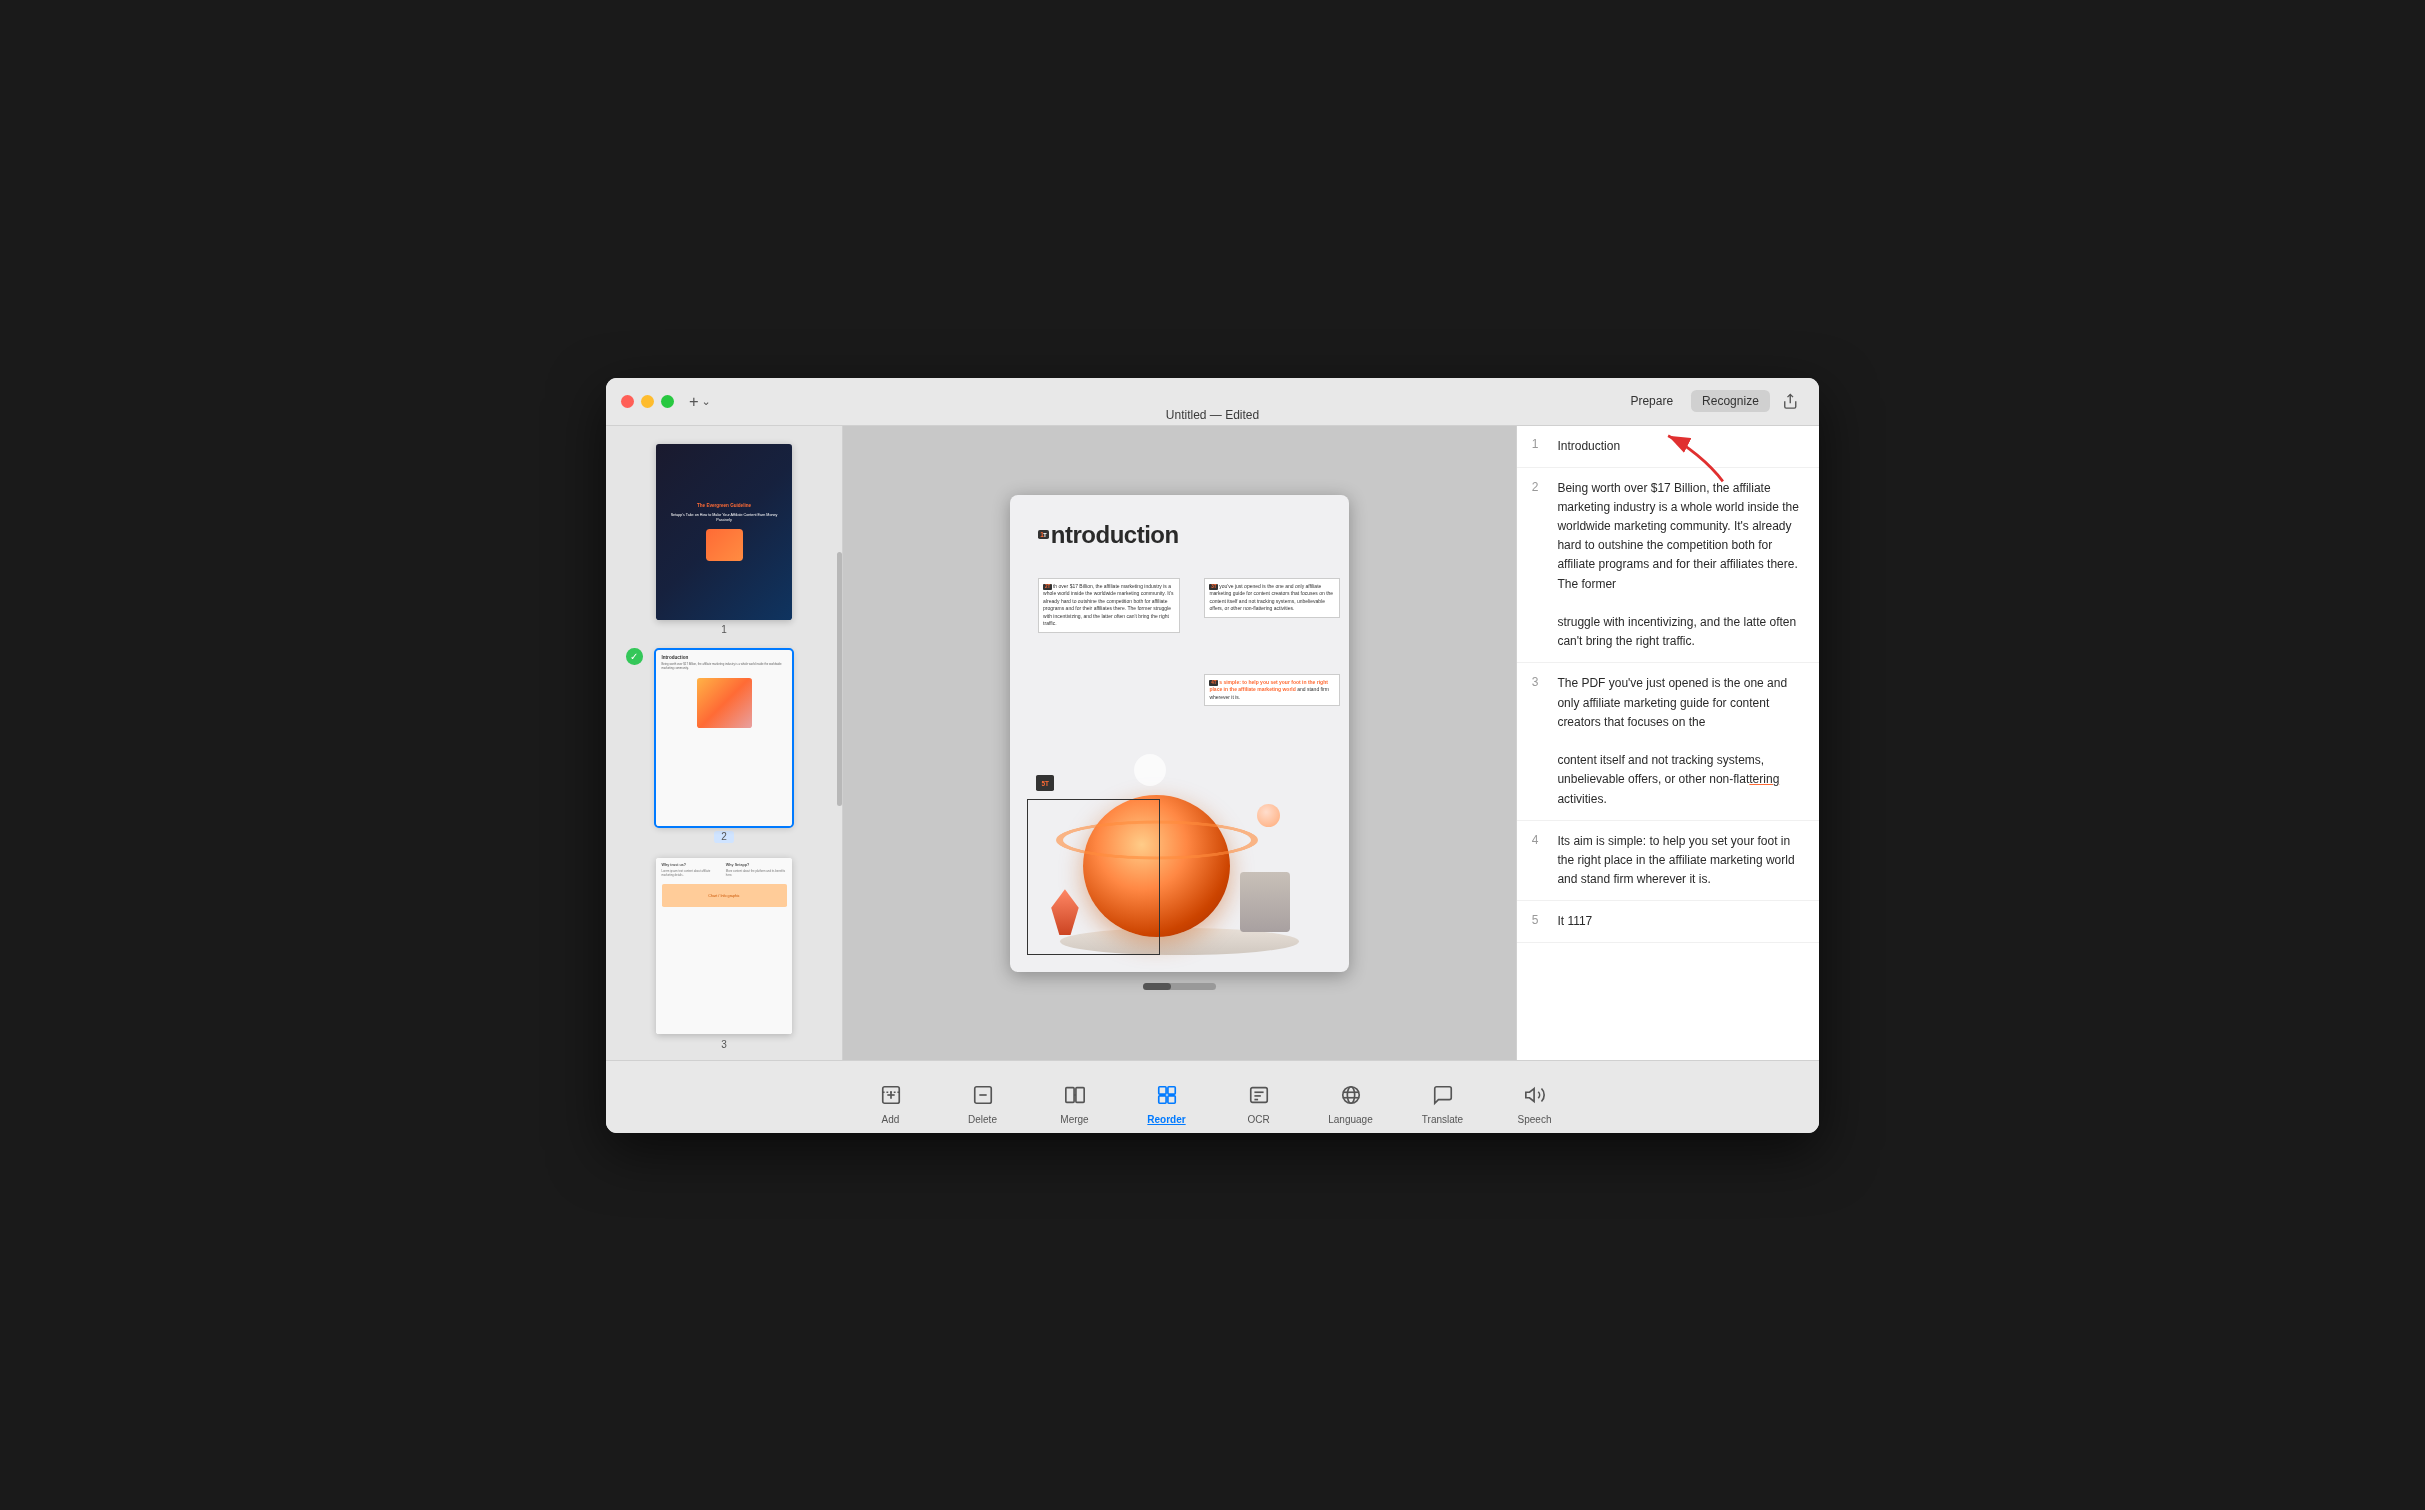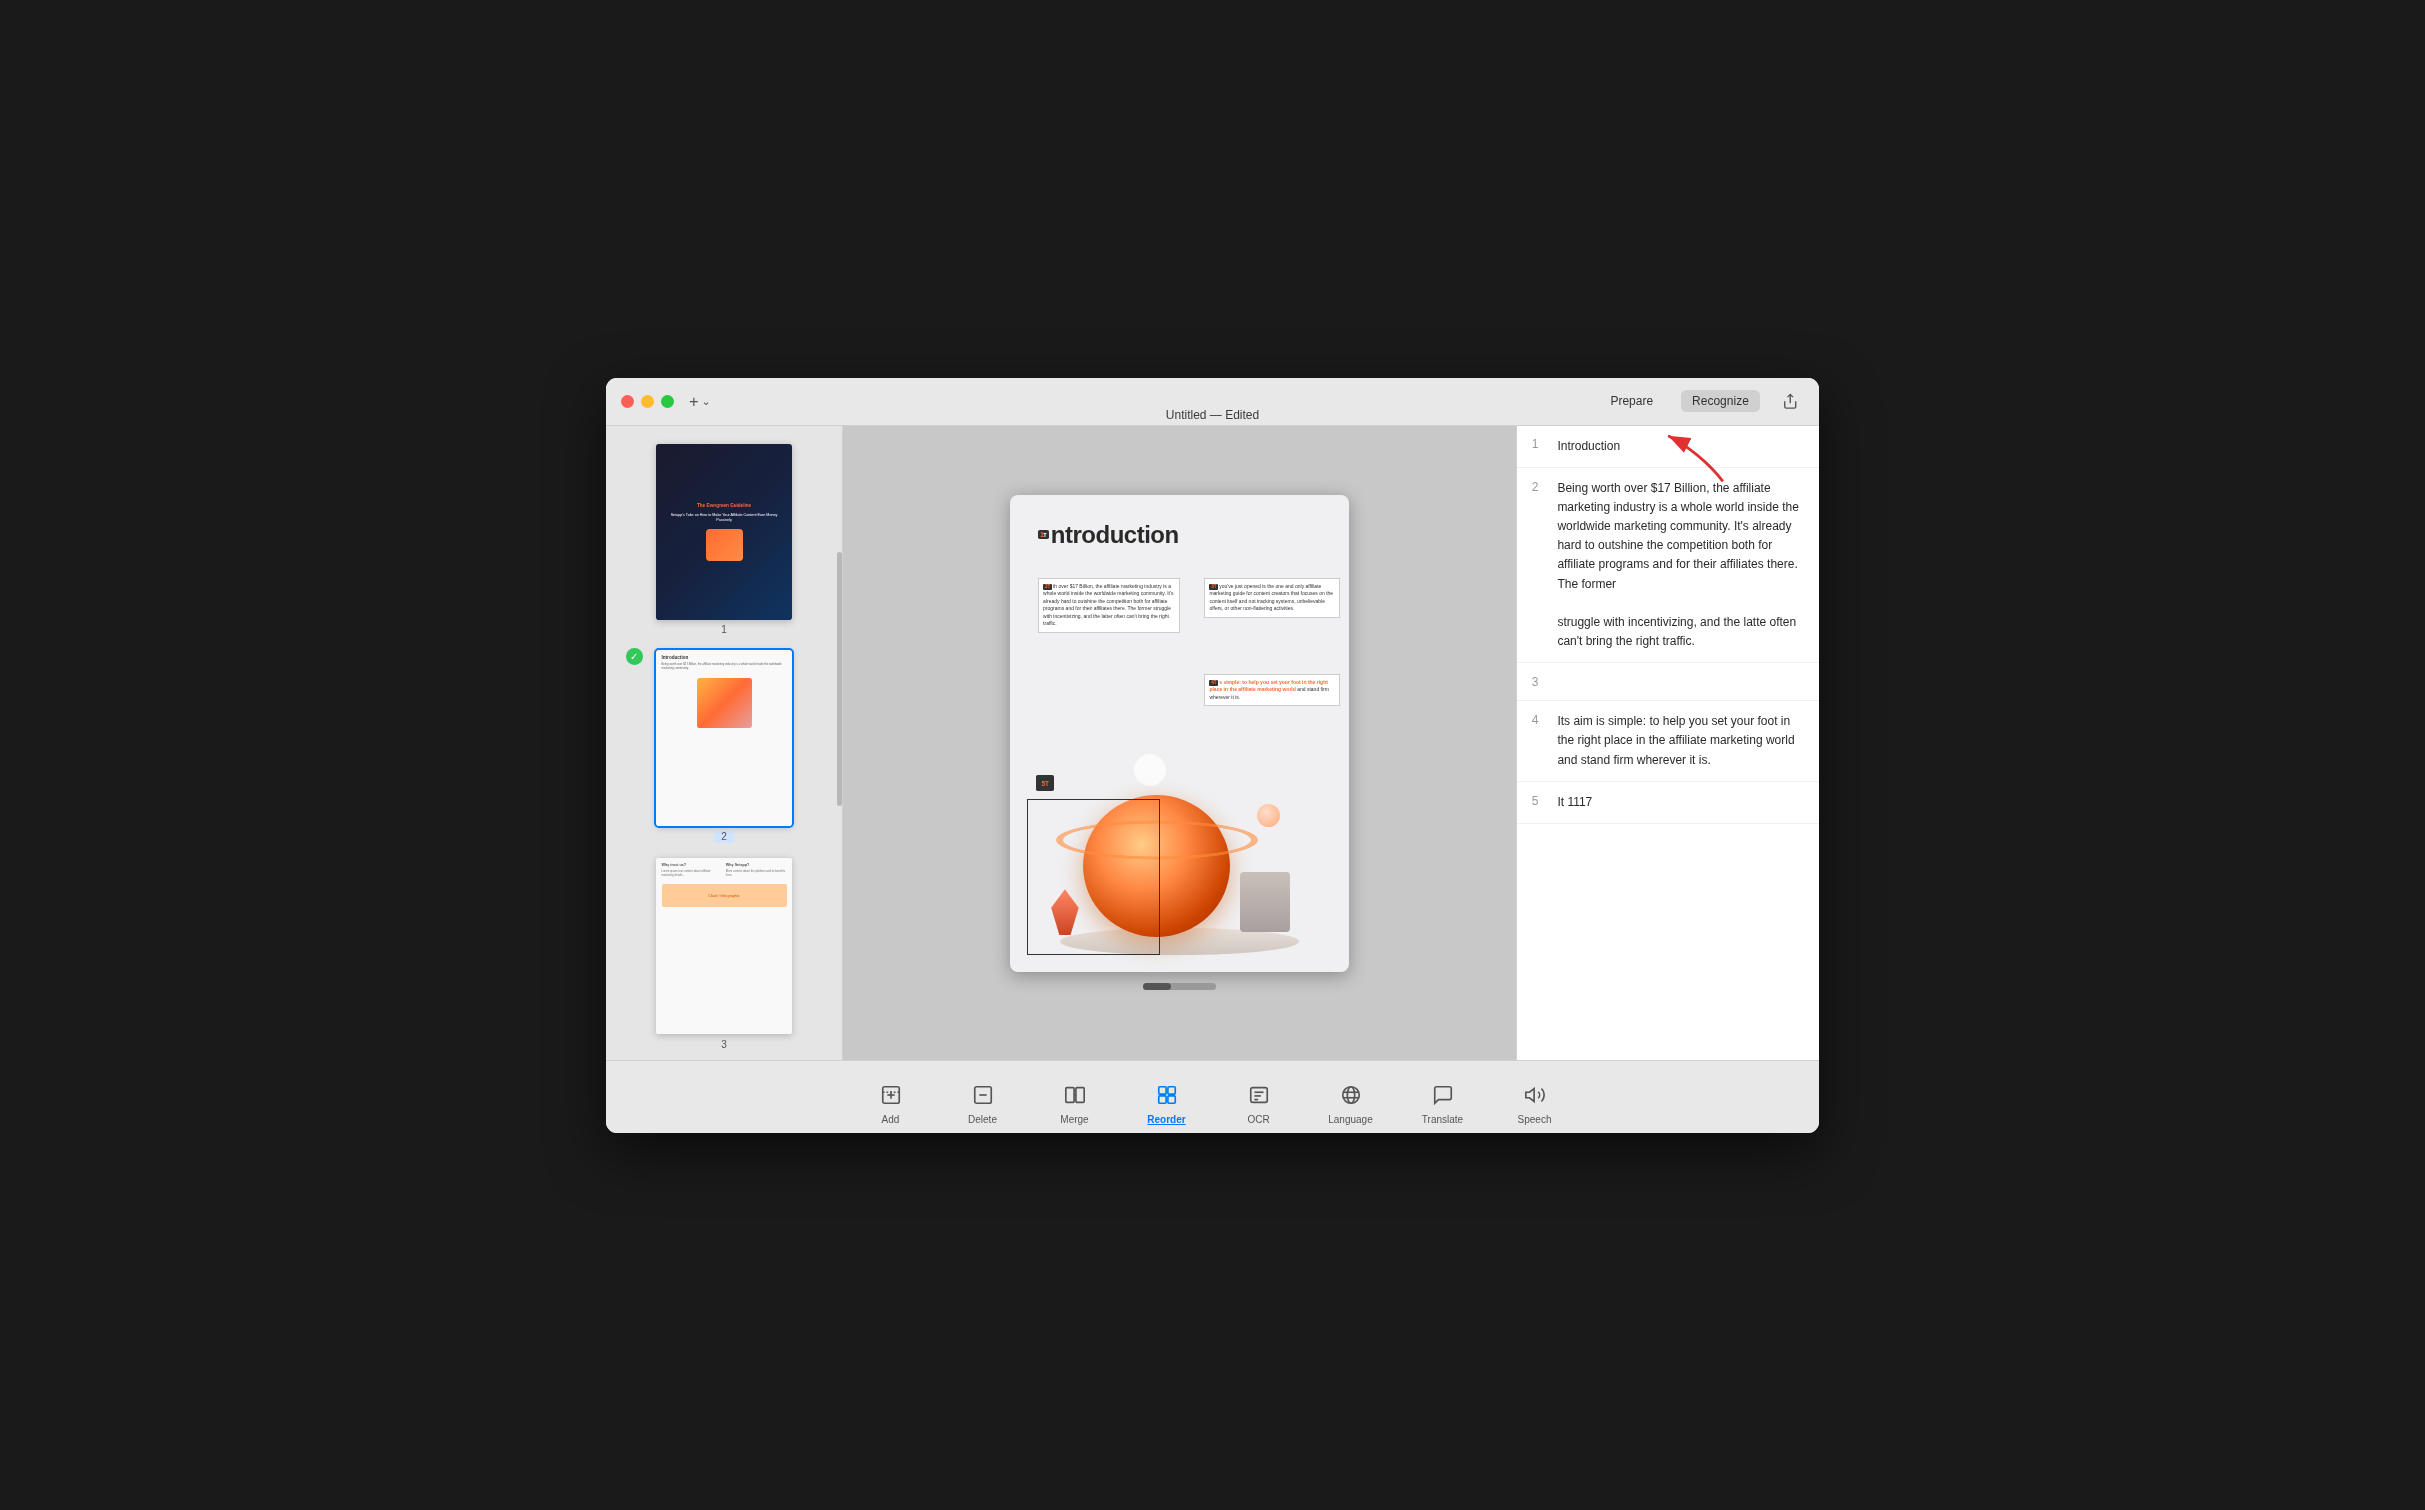--- a/index.html
+++ b/index.html
@@ -52,21 +52,21 @@
       transform: translateX(-50%);
       font-size: 12px;
       color: #3a3a3a;
       font-weight: 500;
       margin-top: 28px;
     }
     .title-bar-right {
       margin-left: auto;
       display: flex;
       align-items: center;
-      gap: 17px;
+      gap: 7px;
     }
     .add-btn {
       display: flex;
       align-items: center;
       gap: 2.8px;
       font-size: 16.5px;
       color: #555;
       cursor: pointer;
       margin-right: 7.3px;
     }
@@ -560,20 +560,21 @@
         <span class="ocr-text">Introduction</span>
       </div>
 
       <div class="ocr-item">
         <span class="ocr-num">2</span>
         <span class="ocr-text">Being worth over $17 Billion, the affiliate marketing industry is a whole world inside the worldwide marketing community. It's already hard to outshine the competition both for affiliate programs and for their affiliates there. The former<br><br>struggle with incentivizing, and the latte often can't bring the right traffic.</span>
       </div>
 
       <div class="ocr-item">
         <span class="ocr-num">3</span>
+        <span class="ocr-text">The PDF you've just opened is the one and only affiliate marketing guide for content creators that focuses on the<br><br>content itself and not tracking systems, unbelievable offers, or other non-flat<span class="ocr-underline">tering</span> activities.</span>
       </div>
 
       <div class="ocr-item">
         <span class="ocr-num">4</span>
         <span class="ocr-text">Its aim is simple: to help you set your foot in the right place in the affiliate marketing world and stand firm wherever it is.</span>
       </div>
 
       <div class="ocr-item">
         <span class="ocr-num">5</span>
         <span class="ocr-text">It 1117</span>

